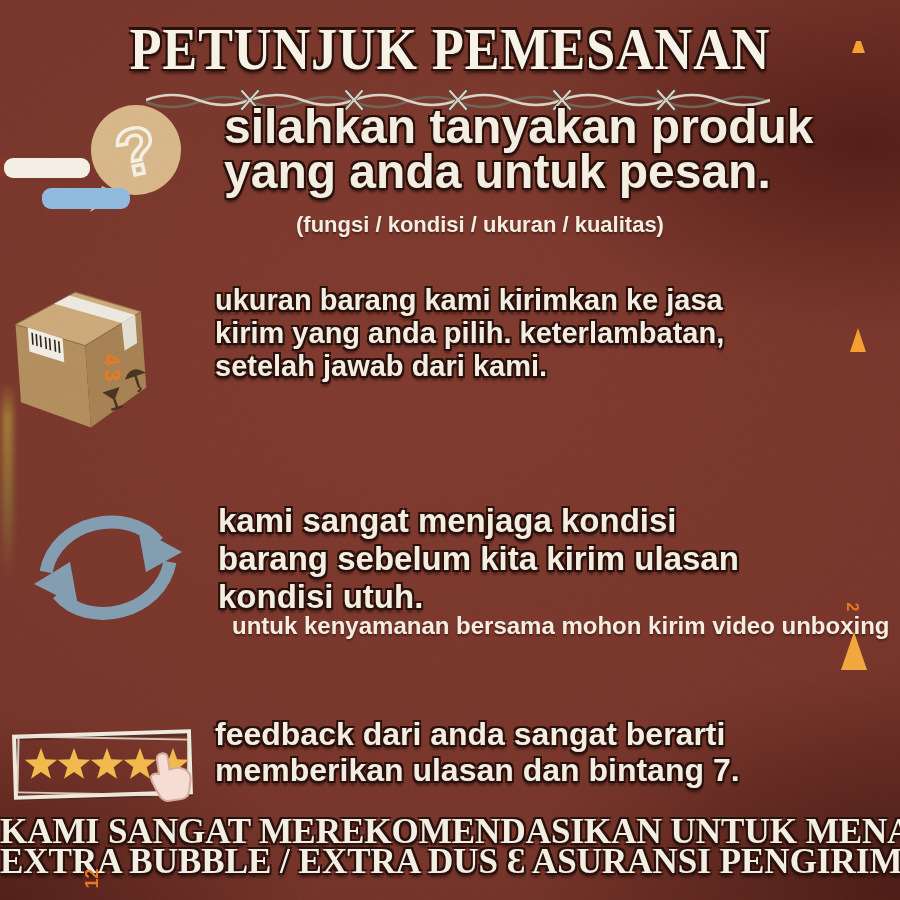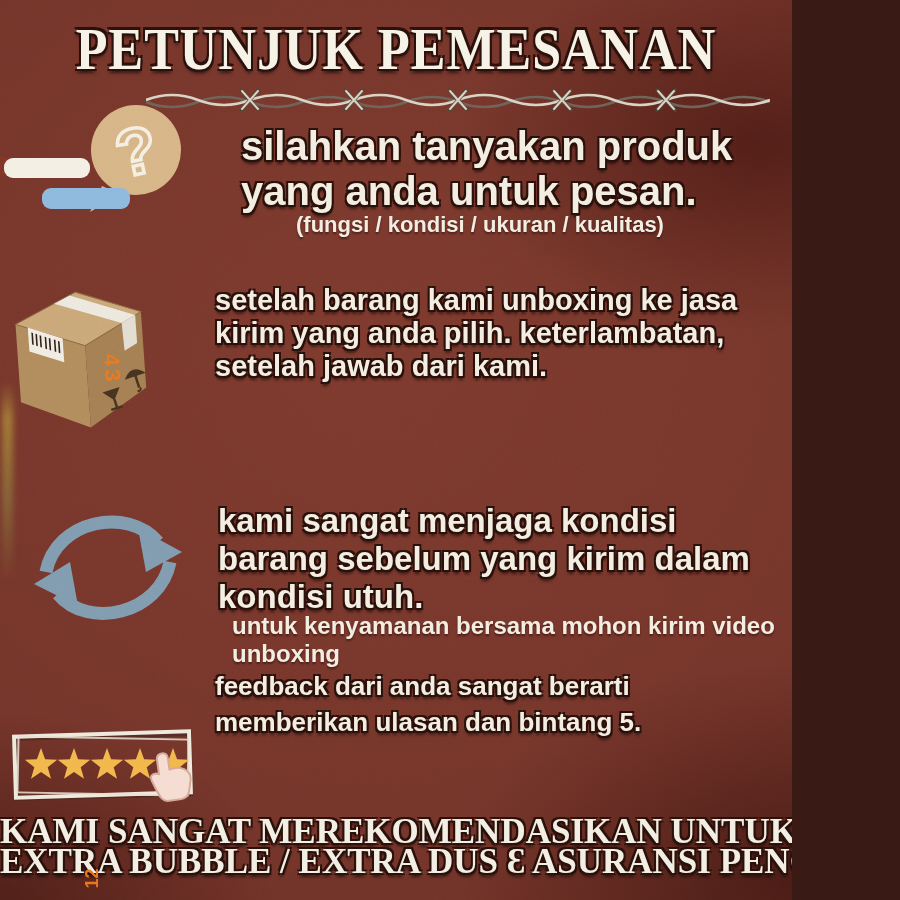--- a/index.html
+++ b/index.html
@@ -1,17 +1,17 @@
 <!DOCTYPE html>
 <html><head>
 <meta charset="utf-8">
 <style>
   html,body{margin:0;padding:0;background:#3a1a14;}
   .poster{
-    position:relative;width:792px;height:900px;overflow:hidden;
+    position:relative;width:900px;height:900px;overflow:hidden;
     font-family:"Liberation Sans",sans-serif;
     background:
       radial-gradient(ellipse 55% 30% at 96% 16%, rgba(52,12,8,.55), rgba(52,12,8,0) 70%),
       radial-gradient(ellipse 60% 35% at 100% 98%, rgba(40,10,6,.5), rgba(40,10,6,0) 70%),
       radial-gradient(ellipse 50% 30% at 0% 100%, rgba(45,12,8,.45), rgba(45,12,8,0) 70%),
       radial-gradient(ellipse 120% 95% at 46% 40%, #7b392d 0%, #73342a 55%, #5e281f 100%);
   }
   .txt{position:absolute;color:#f3ede1;font-weight:bold;}
   .outline{
     text-shadow:
@@ -20,26 +20,26 @@
       0 4px 3px rgba(15,5,3,.65);
   }
   .soft-sh{text-shadow:0 2px 2px rgba(30,8,5,.5);}
   .title{
     top:16px;left:0;width:100%;text-align:center;
     font-family:"Liberation Serif",serif;font-size:52px;letter-spacing:1px;
     transform:scaleY(1.12);transform-origin:top center;color:#f6f2e6;
   }
   .wire{position:absolute;top:86px;left:146px;}
   .sec-lines div{white-space:nowrap;}
-  .s1-lines{top:124px;left:224px;font-size:40px;line-height:45px;margin-left:17px;}
+  .s1-lines{top:104px;left:224px;font-size:48px;line-height:45px;}
   .s1-sub{top:212px;left:296px;font-size:22px;}
   .s2-lines{top:284px;left:215px;font-size:29px;line-height:33px;}
   .s3-lines{top:502px;left:218px;font-size:33px;line-height:38px;}
   .s3-sub{top:612px;left:232px;font-size:24px;}
-  .s4-lines{top:668px;left:215px;font-size:26px;line-height:36px;}
+  .s4-lines{top:716px;left:215px;font-size:32px;line-height:36px;}
   .icon{position:absolute;}
   .icon-chat{top:100px;left:0px;}
   .icon-box{top:268px;left:0px;}
   .icon-refresh{top:492px;left:22px;}
   .icon-stars{top:716px;left:8px;}
   .footer{
     position:absolute;top:817px;left:0;width:100%;text-align:center;
     font-family:"Liberation Serif",serif;color:#f3eee2;
   }
   .footer div{font-size:35px;line-height:30px;font-weight:bold;letter-spacing:0px;white-space:nowrap;}
@@ -134,38 +134,38 @@
           <rect x="3" y="18" width="12" height="2.5"></rect>
       </g>
       <g fill="#463220" transform="translate(121,106) rotate(-14)">
         <path d="M0,9 Q11,-5 22,9 Z"></path>
           <rect x="10" y="8" width="2.5" height="13"></rect>
           <path d="M12.5,21 q0,4 -4,3" stroke="#463220" stroke-width="2" fill="none"></path>
       </g>
     </g>
   </svg>
   <div class="txt sec-lines s2-lines outline">
-    <div>setelah barang kami unboxing ke jasa</div>
+    <div>ukuran barang kami kirimkan ke jasa</div>
     <div>kirim yang anda pilih. keterlambatan,</div>
     <div>setelah jawab dari kami.</div>
   </div>
 
   <svg class="icon icon-refresh" width="172" height="152" viewBox="0 0 172 152">
     <g stroke="#7e9aae" stroke-width="13" fill="none">
       <path d="M24,80 C34,28 106,14 136,50"></path>
       <path d="M148,70 C138,122 66,138 36,102"></path>
     </g>
     <g fill="#7e9aae">
       <polygon points="116,36 160,60 124,80"></polygon>
       <polygon points="56,114 12,92 48,70"></polygon>
     </g>
   </svg>
   <div class="txt sec-lines s3-lines outline">
     <div>kami sangat menjaga kondisi</div>
-    <div>barang sebelum yang kirim dalam</div>
+    <div>barang sebelum kita kirim ulasan</div>
     <div>kondisi utuh.</div>
   </div>
   <div class="txt s3-sub soft-sh">untuk kenyamanan bersama mohon kirim video unboxing</div>
 
   <svg class="icon icon-stars" width="192" height="112" viewBox="0 0 192 112">
     <defs>
       <polygon id="star" points="0,-17 4.1,-5.7 16.2,-5.3 6.7,2.2 10,13.8 0,7 -10,13.8 -6.7,2.2 -16.2,-5.3 -4.1,-5.7"></polygon>
     </defs>
     <rect x="8" y="20" width="174" height="60" fill="none" stroke="#3a241c" stroke-width="5" transform="rotate(-1.5 95 50)" opacity="0.55"></rect>
     <rect x="7" y="18" width="175" height="61" fill="none" stroke="#efe9dc" stroke-width="4" transform="rotate(-1.8 95 49)"></rect>
@@ -176,21 +176,21 @@
       <use href="#star" transform="translate(99,49)"></use>
       <use href="#star" transform="translate(132,49)"></use>
       <use href="#star" transform="translate(165,49)"></use>
     </g>
     <g transform="translate(136,52) rotate(-8)">
       <path d="M10,26 l-4,-12 q-2,-7 5,-7 l3,1 l0,-14 q0,-6 5.5,-6 q5.5,0 5.5,6 l0,11 q9,-2 15,2 q6,4 4.5,11 l-3,11 q-2,7 -9,7 l-12,0 q-8,0 -10,-10 z" fill="#f6dcd2" stroke="#d3a898" stroke-width="2"></path>
     </g>
   </svg>
   <div class="txt sec-lines s4-lines outline">
     <div>feedback dari anda sangat berarti</div>
-    <div>memberikan ulasan dan bintang 5.</div>
+    <div>memberikan ulasan dan bintang 7.</div>
   </div>
 
   <div class="footer outline">
     <div>KAMI SANGAT MEREKOMENDASIKAN UNTUK MENAMBAHKAN</div>
     <div>EXTRA BUBBLE / EXTRA DUS Ɛ ASURANSI PENGIRIMAN.</div>
   </div>
 
   <div class="tri tri1"></div>
   <div class="tri tri2"></div>
   <div class="tri tri3"></div>

